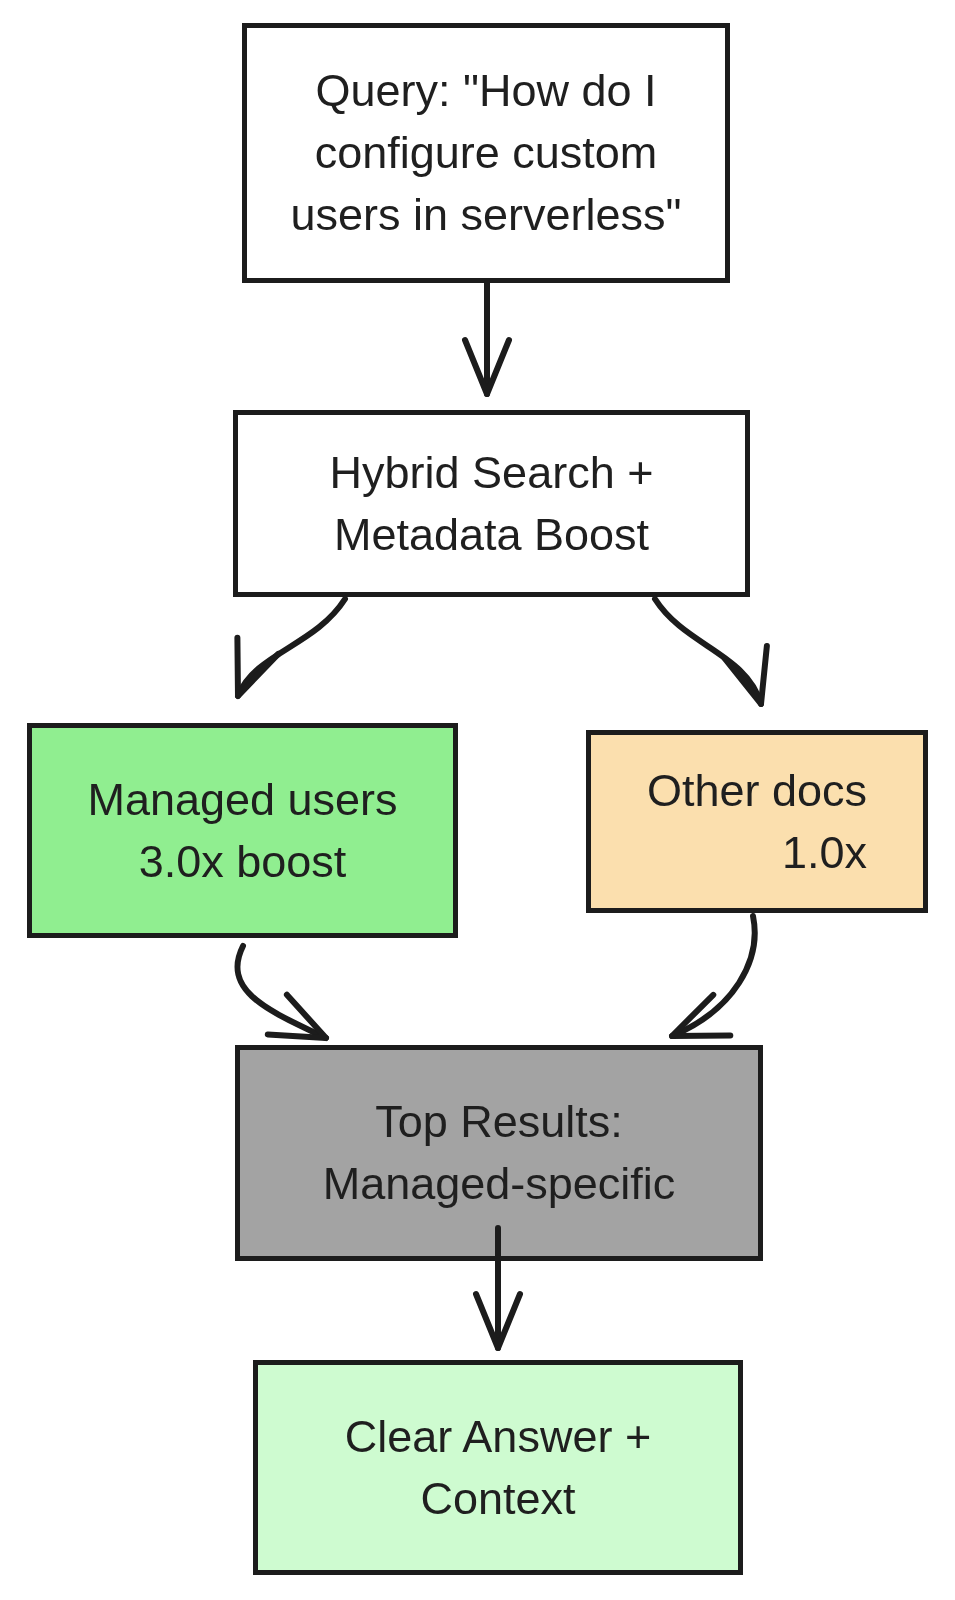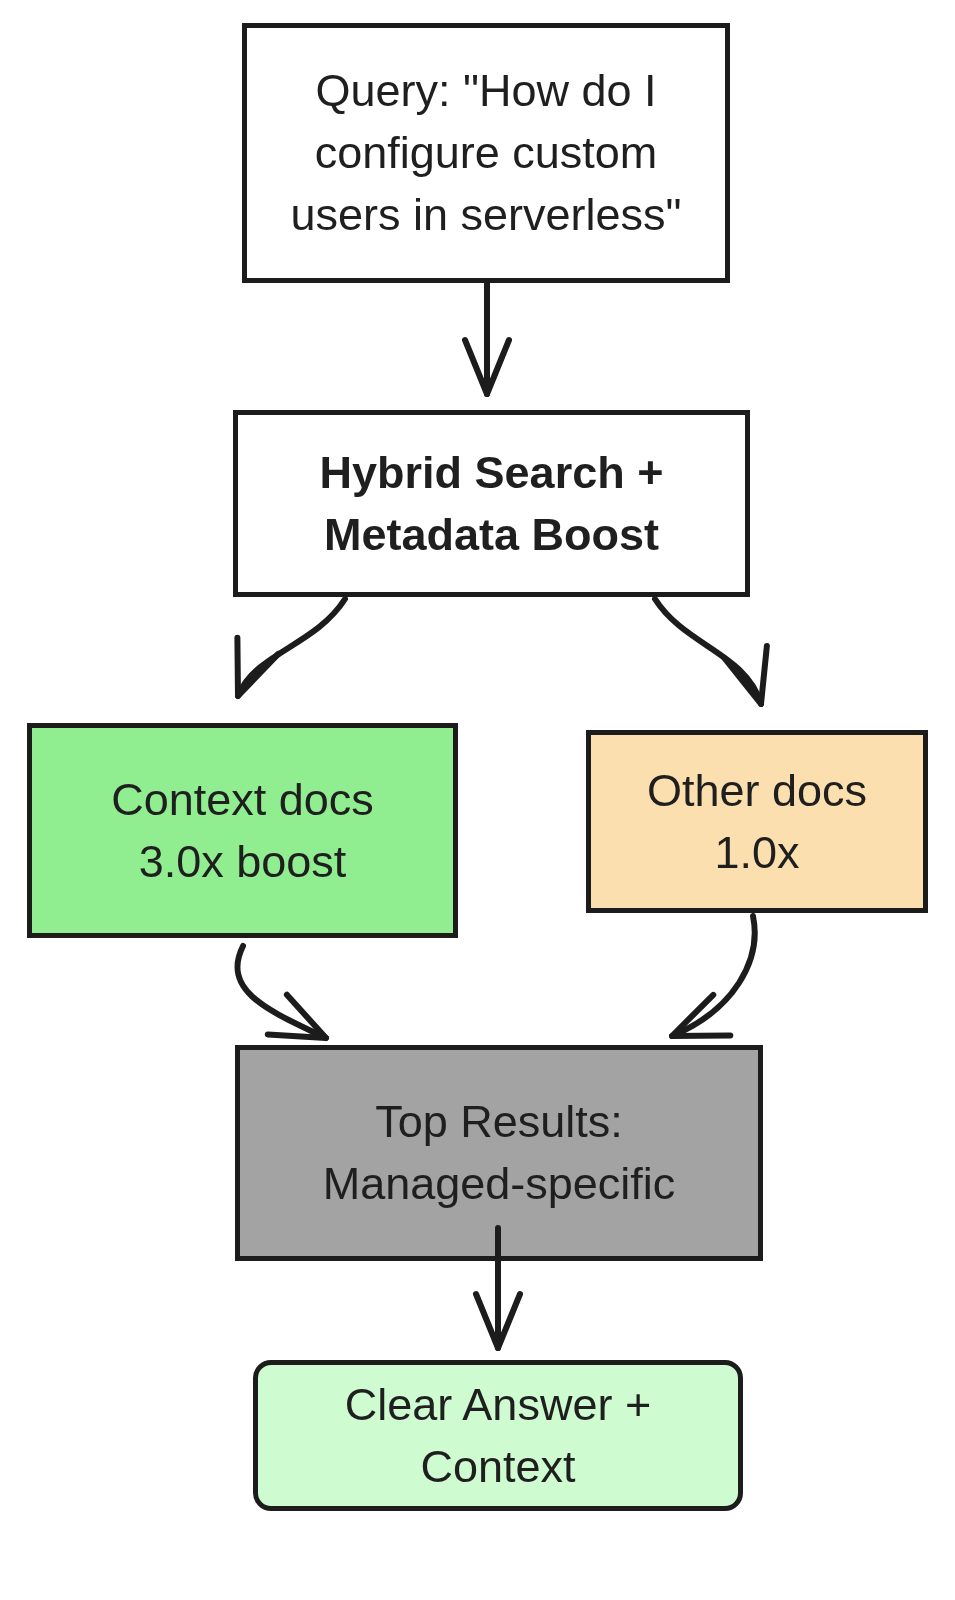--- a/index.html
+++ b/index.html
@@ -26,23 +26,23 @@
     text-align: center;
     color: #1f1f1f;
     font-size: 45px;
     line-height: 62px;
     white-space: pre-line;
     z-index: 1;
   }
   #node-query   { left: 242px; top: 23px;   width: 488px; height: 260px; }
   #node-hybrid  { left: 233px; top: 410px;  width: 517px; height: 187px; }
   #node-managed { left: 27px;  top: 723px;  width: 431px; height: 215px; }
-  #node-other   { left: 586px; top: 730px;  width: 342px; height: 183px; }
+  #node-other   { left: 586px; top: 730px;  width: 342px; height: 183px; text-align: right; }
   #node-results { left: 235px; top: 1045px; width: 528px; height: 216px; }
-  #node-answer  { left: 253px; top: 1360px; width: 490px; height: 151px; border-radius: 18px; }
+  #node-answer  { left: 253px; top: 1360px; width: 490px; height: 215px; }
   .arrows {
     position: absolute;
     left: 0; top: 0;
     width: 955px;
     height: 1600px;
     z-index: 2;
     pointer-events: none;
   }
   .arrows path {
     fill: none;
@@ -54,24 +54,24 @@
 </style>
 </head>
 <body>
 
 <div class="canvas">
 
   <div class="node" id="node-query" style="background: rgb(255, 255, 255);">Query: "How do I
 configure custom
 users in serverless"</div>
 
-  <div class="node" id="node-hybrid" style="background: rgb(255, 255, 255); font-weight: bold;">Hybrid Search +
+  <div class="node" id="node-hybrid" style="background: rgb(255, 255, 255);">Hybrid Search +
 Metadata Boost</div>
 
-  <div class="node" id="node-managed" style="background: rgb(144, 238, 144);">Context docs
+  <div class="node" id="node-managed" style="background: rgb(144, 238, 144);">Managed users
 3.0x boost</div>
 
   <div class="node" id="node-other" style="background: rgb(251, 223, 174);">Other docs
 1.0x</div>
 
   <div class="node" id="node-results" style="background: #a3a3a3;">Top Results:
 Managed-specific</div>
 
   <div class="node" id="node-answer" style="background: rgb(206, 251, 208);">Clear Answer +
 Context</div>

